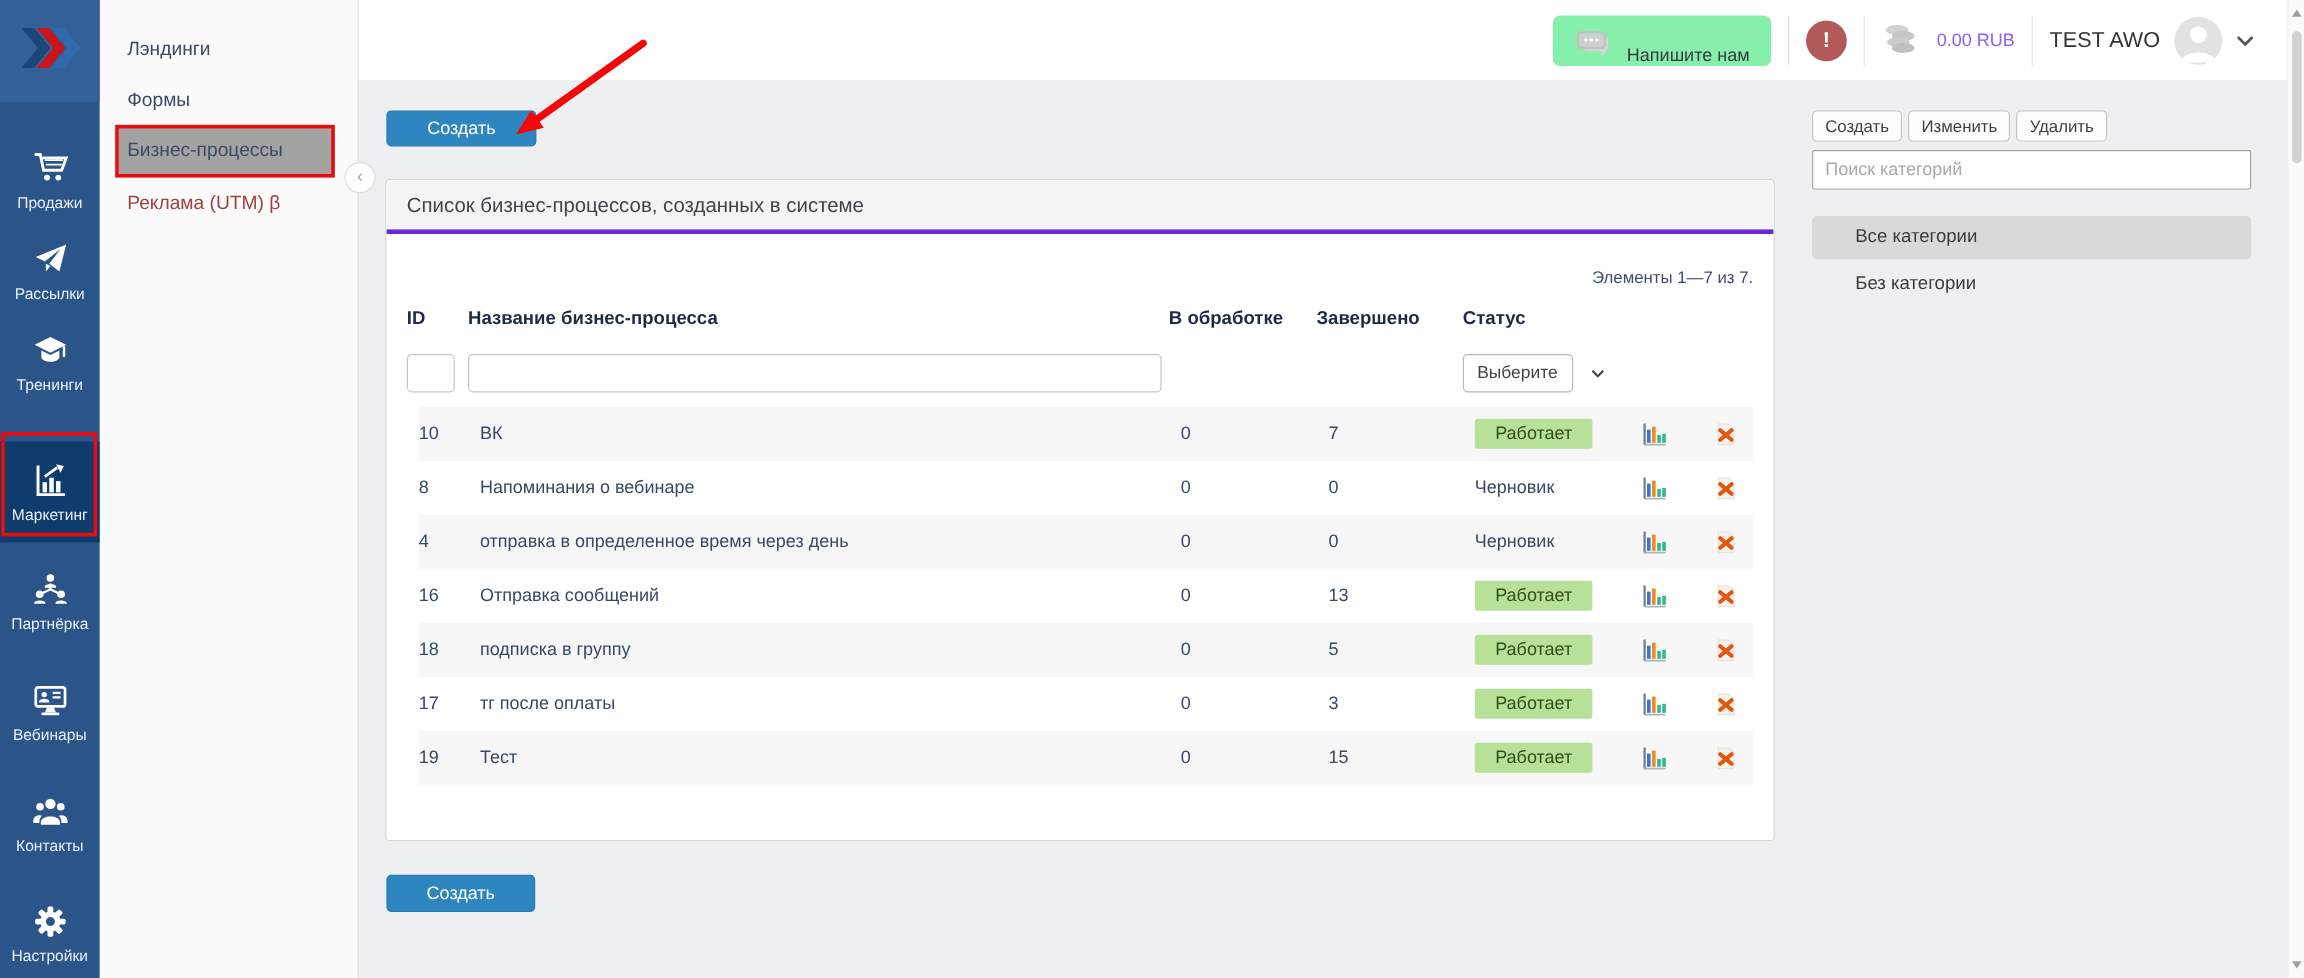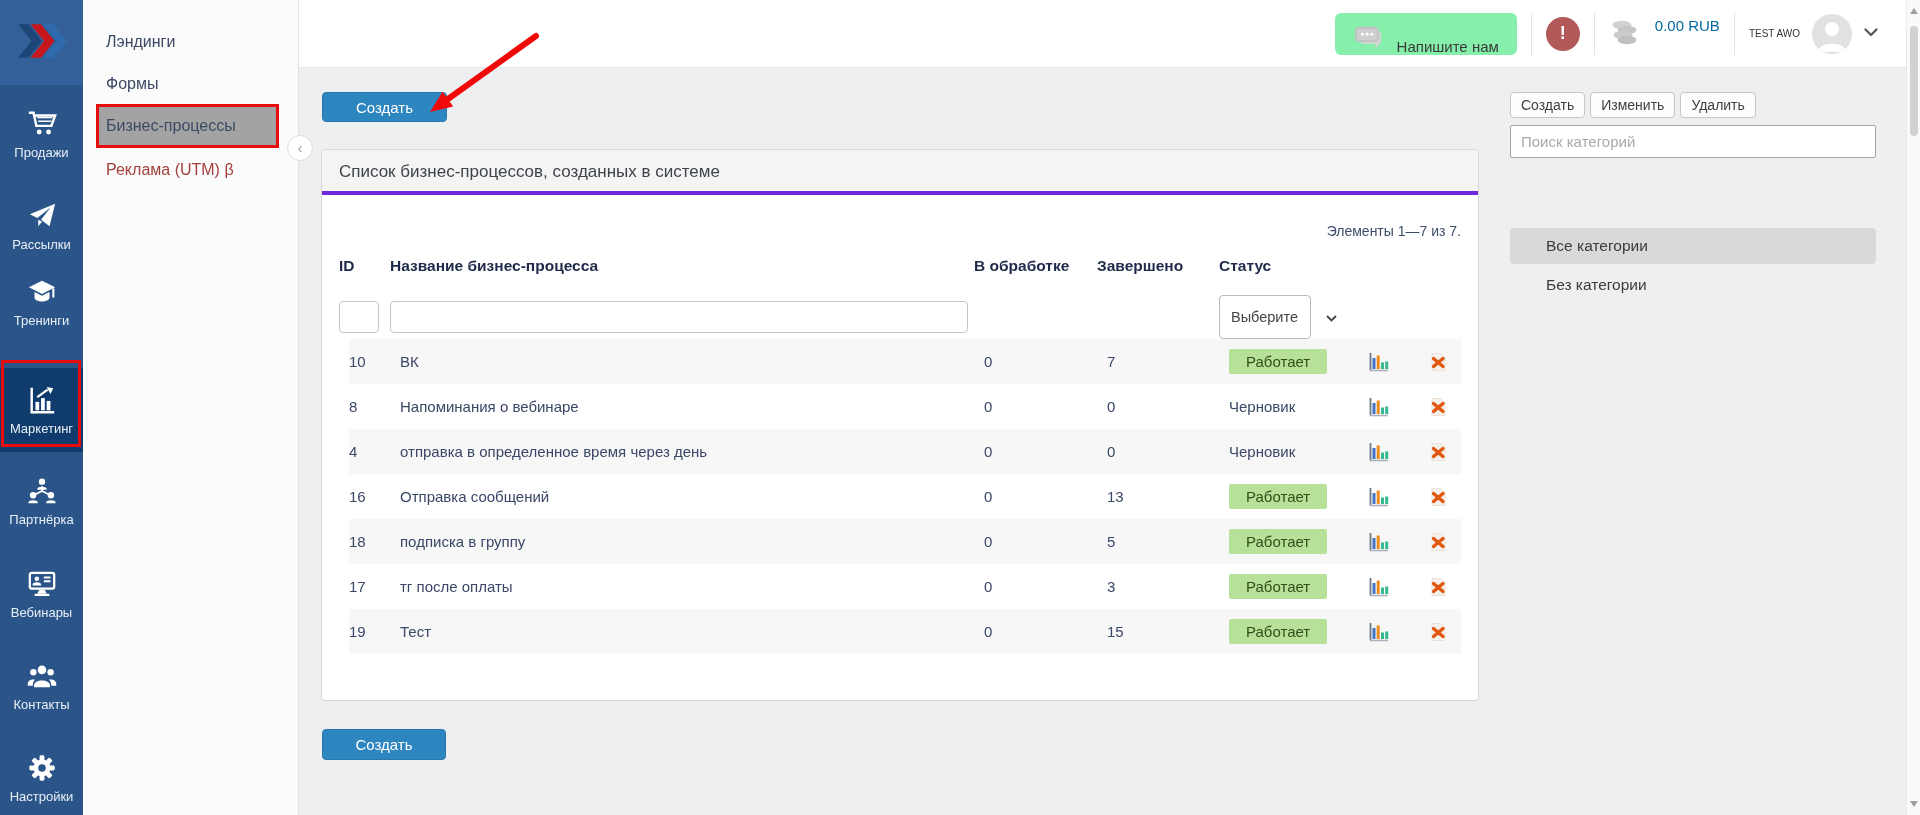--- a/index.html
+++ b/index.html
@@ -33,22 +33,22 @@
   .topbar { position:absolute; left:299px; top:0; right:14px; height:68px; background:#fff;
             border-bottom:1px solid #e7e7e7; display:flex; align-items:center;
             justify-content:flex-end; padding-right:28px; z-index:3; }
   .contact-btn { display:flex; align-items:flex-end; gap:12px; height:42px; padding:0 18px;
                  background:#86efac; border:none; border-radius:6px; font-size:15px; color:#3a3a3a;
                  font-family:inherit; cursor:pointer; }
   .tb-sep { width:1px; height:42px; background:#e3e3e3; margin:0 14px; }
   .alert-circle { width:34px; height:34px; border-radius:50%; background:#b25a5a; color:#fff;
                   font-weight:bold; font-size:18px; display:flex; align-items:center; justify-content:center;
                   cursor:pointer; }
-  .balance { display:flex; gap:10px; font-size:15px; color:#0369a1; cursor:pointer; }
-  .user-menu { display:flex; align-items:center; gap:12px; font-size:10px; color:#333; cursor:pointer; }
+  .balance { display:flex; align-items:center; gap:10px; font-size:15px; color:#8b5cf6; cursor:pointer; }
+  .user-menu { display:flex; align-items:center; gap:12px; font-size:18px; color:#333; cursor:pointer; }
   .avatar { width:40px; height:40px; border-radius:50%; background:#e2e2e2; overflow:hidden;
             display:flex; align-items:center; justify-content:center; }
 
   
   .main { position:absolute; left:299px; top:68px; right:14px; bottom:0; background:#edeff0; }
   .btn-blue { position:absolute; background:#2e86c0; border:1px solid #2a79ad; border-radius:4px;
               color:#fff; font-size:15px; font-family:inherit; cursor:pointer; }
   .btn-create-top { left:23px; top:24px; width:125px; height:30px; }
   .btn-create-bottom { left:23px; top:661px; width:124px; height:31px; }
 
@@ -57,39 +57,39 @@
   .panel-head { height:45px; line-height:44px; padding:0 17px; background:#f4f4f4;
                 border-bottom:4px solid #6d28d9; border-radius:4px 4px 0 0; font-size:17px; color:#3f444a; }
   .panel-body { padding:0 17px; }
   .items-info { margin-top:28px; text-align:right; font-size:14px; color:#3f4c6b; }
   .tgrid { display:grid; grid-template-columns:51px 584px 123px 122px 115px 70px 1fr; align-items:center; }
   .thead { margin-top:18px; font-size:15.5px; font-weight:bold; color:#1f2a4a; }
   .tfilter { margin-top:20px; height:32px; }
   .tfilter input { height:32px; border:1px solid #c6c6c6; border-radius:4px; padding:0 8px;
                    font-size:14px; font-family:inherit; color:#333; }
   .f-id { width:40px; } .f-name { width:578px; }
-  .status-select { width:92px; height:44px; border:1px solid #b9b9b9; border-radius:4px;
+  .status-select { width:92px; height:32px; border:1px solid #b9b9b9; border-radius:4px;
                    display:flex; align-items:center; justify-content:space-between;
                    padding:0 9px 0 11px; font-size:14.5px; color:#444; cursor:pointer; background:#fff;gap:28px; }
   .rows { margin-top:12px; }
   .trow { height:45px; font-size:15px; color:#3a4766; cursor:pointer;margin-left:10px; }
   .trow:nth-child(odd) { background:#f7f7f8; }
   .c-icon { display:flex; justify-content:center; }
   .badge { font-size:15px; color:#3a4766; }
   .badge.on { background:#b7e098; color:#324f1b; padding:4px 17px; border-radius:2px; }
 
   
   .rp-buttons { position:absolute; left:1211px; top:24px; display:flex; gap:5px; }
   .rp-buttons button { height:26px; padding:0 10px; background:#fdfdfd; border:1px solid #c6c6c6;
                        border-radius:4px; font-size:14px; color:#3f3f3f; font-family:inherit; cursor:pointer; }
   .rp-search { position:absolute; left:1211px; top:57px; width:366px; height:33px; border:1px solid #a6a6a6;
                border-radius:2px; padding:0 10px; font-size:15px; font-family:inherit; color:#333; background:#fff; }
   .rp-search::placeholder { color:#a9a9a9; }
   .rp-cat { position:absolute; left:1211px; width:366px; height:36px; line-height:36px; padding-left:36px;
-            font-size:15.5px; color:#3b3b3b; cursor:pointer; border-radius:4px;margin-top:48px; }
+            font-size:15.5px; color:#3b3b3b; cursor:pointer; border-radius:4px; }
   .rp-cat.selected { top:112px; background:#d9d9d9; }
   .rp-cat.plain { top:154px; height:30px; line-height:30px; }
 
   
   .scrollbar { position:absolute; right:0; top:0; width:14px; height:815px; background:#fafafa;
                border-left:1px solid #ececec; z-index:20; }
   .sb-arrow-up { position:absolute; top:8px; left:3px; width:0; height:0;
                  border-left:4px solid transparent; border-right:4px solid transparent;
                  border-bottom:6px solid #9f9f9f; }
   .sb-arrow-down { position:absolute; bottom:8px; left:3px; width:0; height:0;
@@ -110,21 +110,21 @@
     <div class="logo">
       <span>
         <svg width="52" height="38" viewBox="0 0 50 36">
           <path d="M2 2 h10 l13 16 -13 16 H2 l13 -16 z" fill="#1e4577"></path>
           <path d="M26 2 h10 l13 16 -13 16 H26 l13 -16 z" fill="#2f6bac"></path>
           <path d="M14 2 h10 l13 16 -13 16 H14 l13 -16 z" fill="#c8161d"></path>
         </svg>
       </span>
     </div>
 
-    <div class="nav-item" style="top:94px">
+    <div class="nav-item" style="top:110px">
       <span class="nav-icon">
         <svg width="30" height="30" viewBox="0 0 32 32">
             <path d="M2 4h5l3 14h16l4-11H9" fill="none" stroke="#fff" stroke-width="2.6"></path>
             <path d="M11 9h16M12 13h14" stroke="#fff" stroke-width="1.6"></path>
             <circle cx="13" cy="24.5" r="2.6" fill="#fff"></circle>
             <circle cx="23" cy="24.5" r="2.6" fill="#fff"></circle>
           </svg>
       </span>
       <span class="nav-label">Продажи</span>
     </div>

